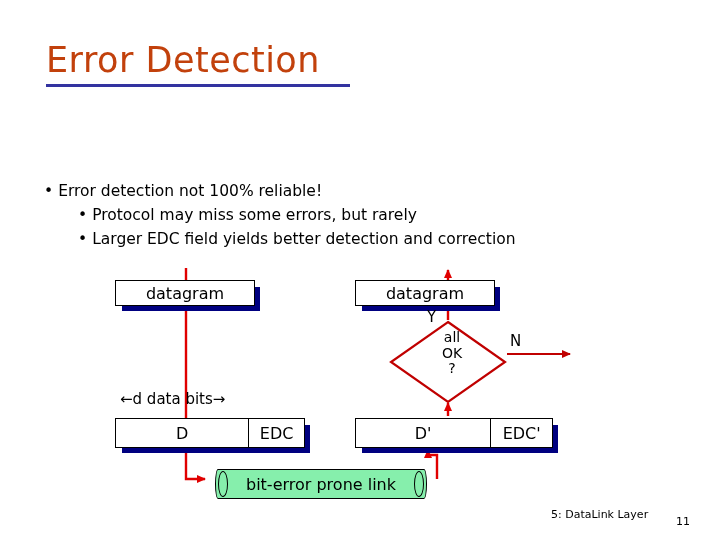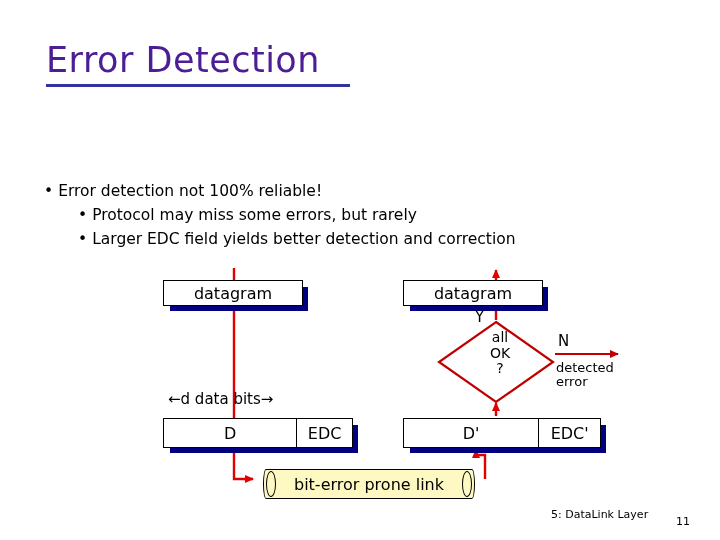--- a/index.html
+++ b/index.html
@@ -19,21 +19,21 @@
 
   
   #slide-title {
     position: absolute;
     left: 46px;
     top: 40px;
     font-family: "DejaVu Sans", "Liberation Sans", sans-serif;
     font-size: 35px;
     font-weight: 400;
     letter-spacing: 0.5px;
-    color: #4c1d95;
+    color: #c2410c;
     white-space: nowrap;
   }
   #title-underline {
     position: absolute;
     left: 46px;
     top: 84px;
     width: 304px;
     height: 3px;
     background: #3333a0;
   }
@@ -71,21 +71,20 @@
     margin-right: 5px;
   }
 
   
   #diagram {
     position: absolute;
     left: 0;
     top: 250px;
     width: 644px;
     height: 260px;
-    margin-left: 48px;
   }
   #diagram-svg {
     position: absolute;
     left: 0;
     top: 0;
   }
 
   
   .dbox {
     position: absolute;
@@ -170,21 +169,21 @@
   
   #link-pipe {
     position: absolute;
     left: 215px;
     top: 219px;
     width: 212px;
     height: 30px;
     box-sizing: border-box;
     border: 1.5px solid #000000;
     border-radius: 3px / 50%;
-    background: #fef9c3;
+    background: #86efac;
     display: flex;
     align-items: center;
     justify-content: center;
     z-index: 5;
   }
   #link-pipe .cap {
     position: absolute;
     top: 1px;
     width: 10px;
     height: 26px;
@@ -282,24 +281,20 @@
 
   <div id="label-y">Y</div>
 
   <div id="diamond-text">
     <div>all</div>
     <div>OK</div>
     <div>?</div>
   </div>
 
   <div id="label-n">N</div>
-  <div id="label-detected-error">
-    <div>detected</div>
-    <div>error</div>
-  </div>
 
   <div class="dbox" id="box-dp-edcp">
     <div class="cell data">D'</div>
     <div class="cell edc divider">EDC'</div>
   </div>
 
   <div id="link-pipe">
     <span class="cap left"></span>
     <span id="link-label">bit-error prone link</span>
     <span class="cap right"></span>

